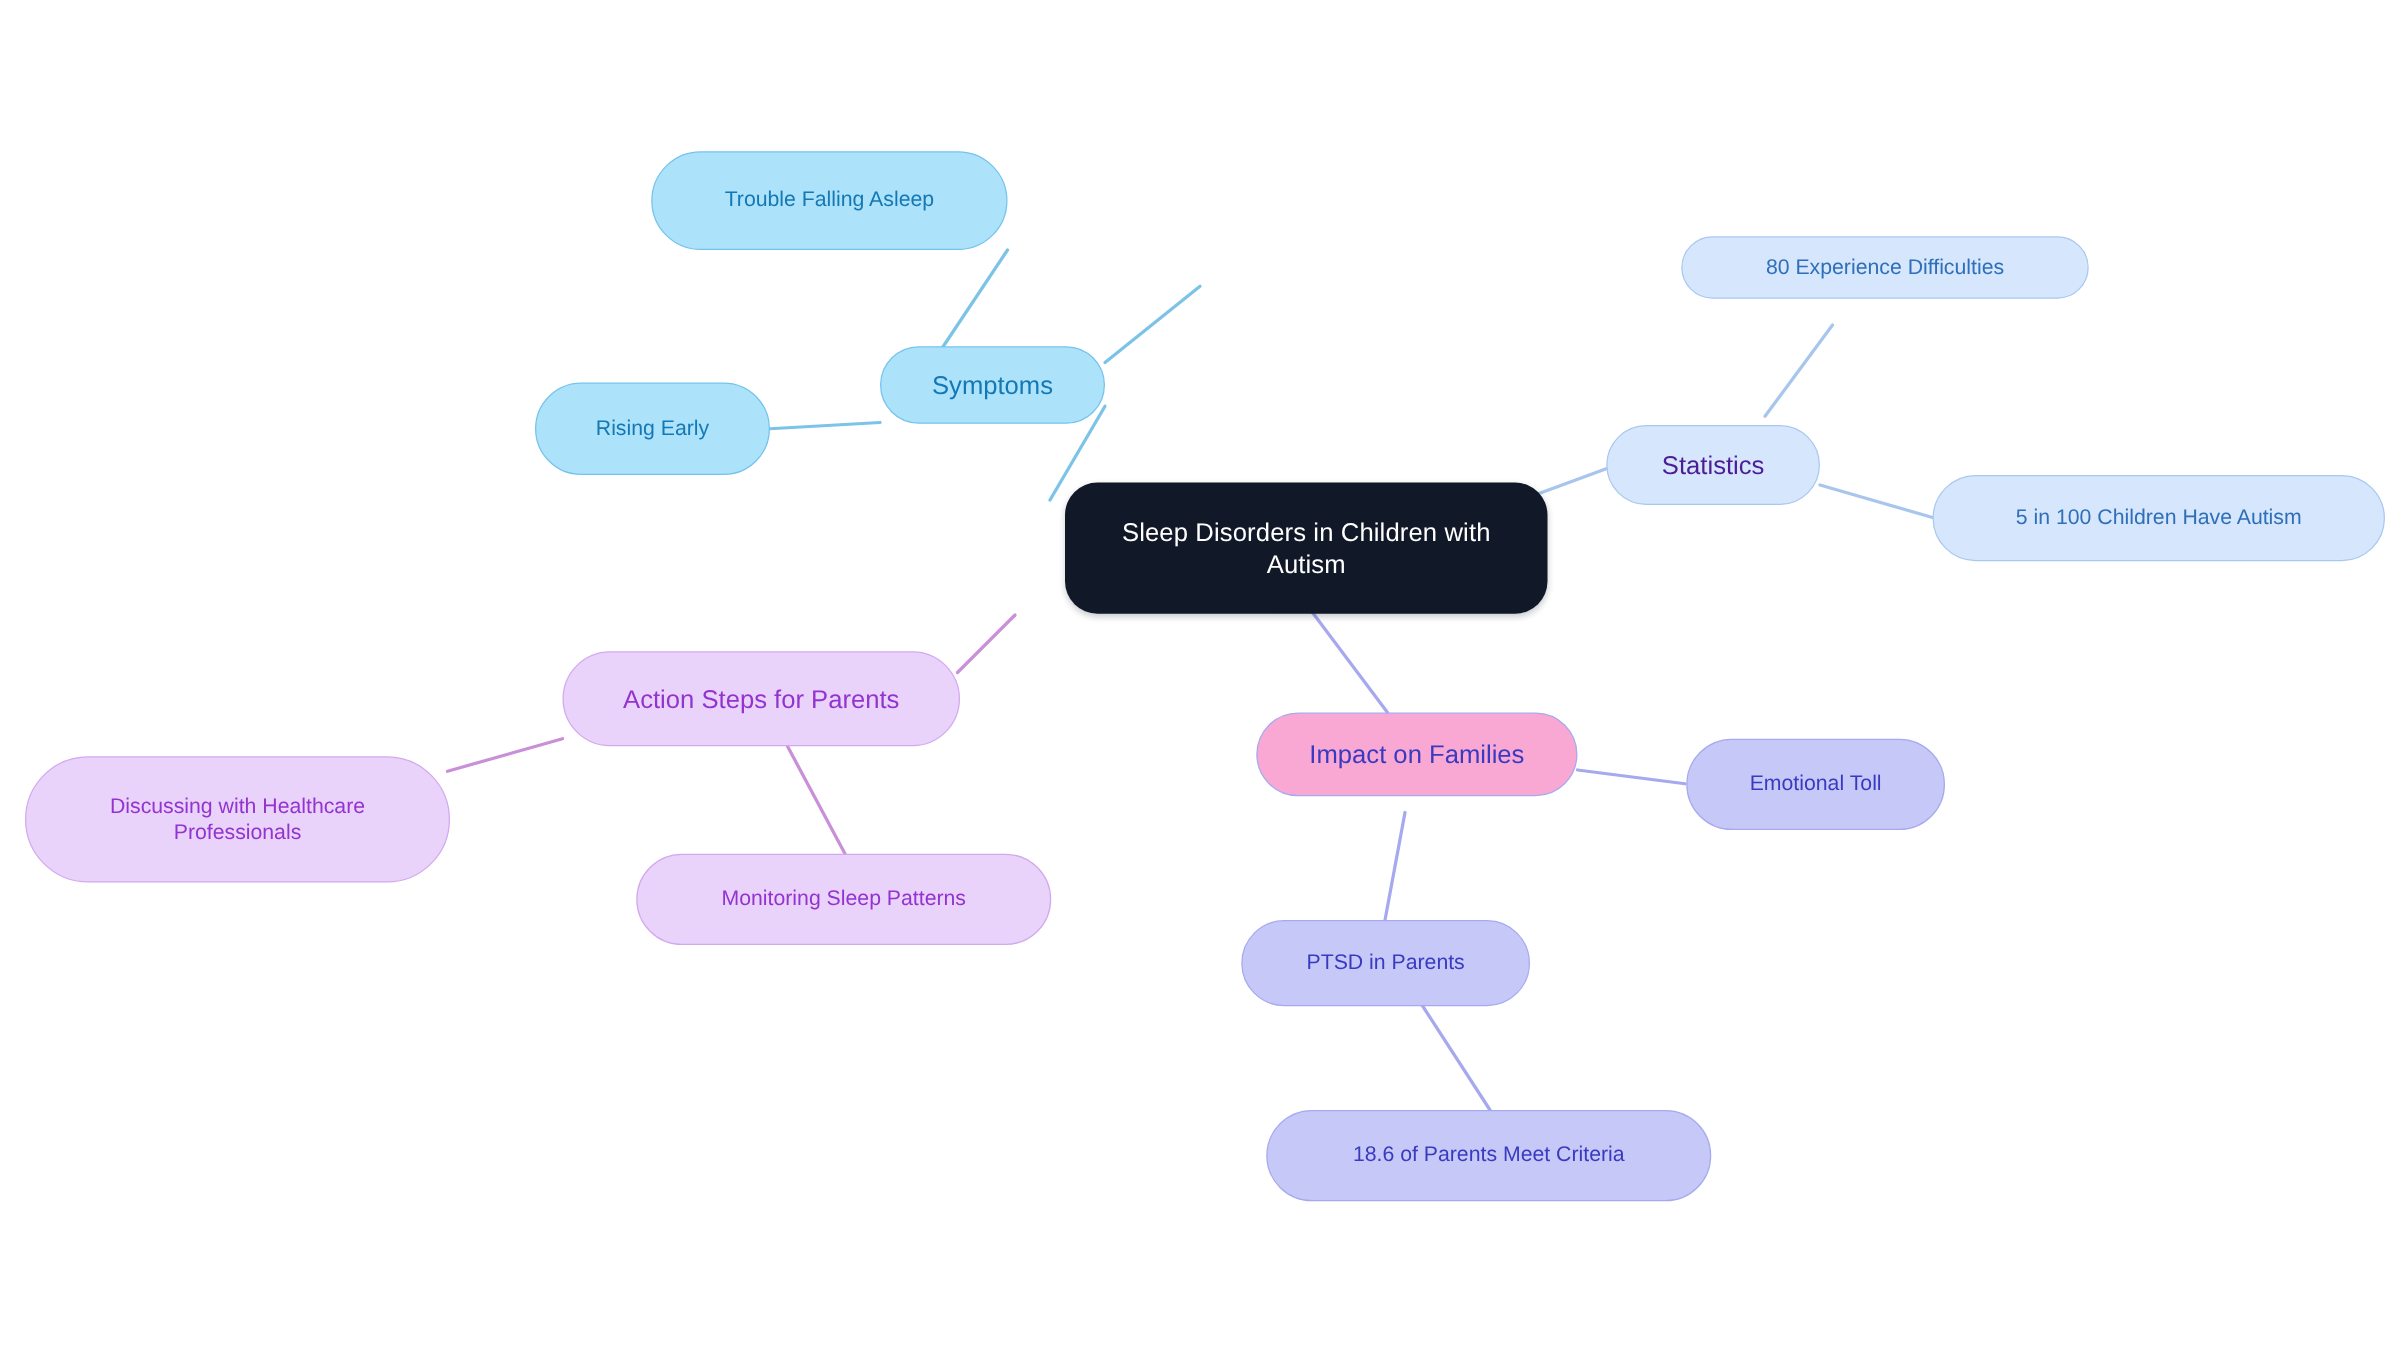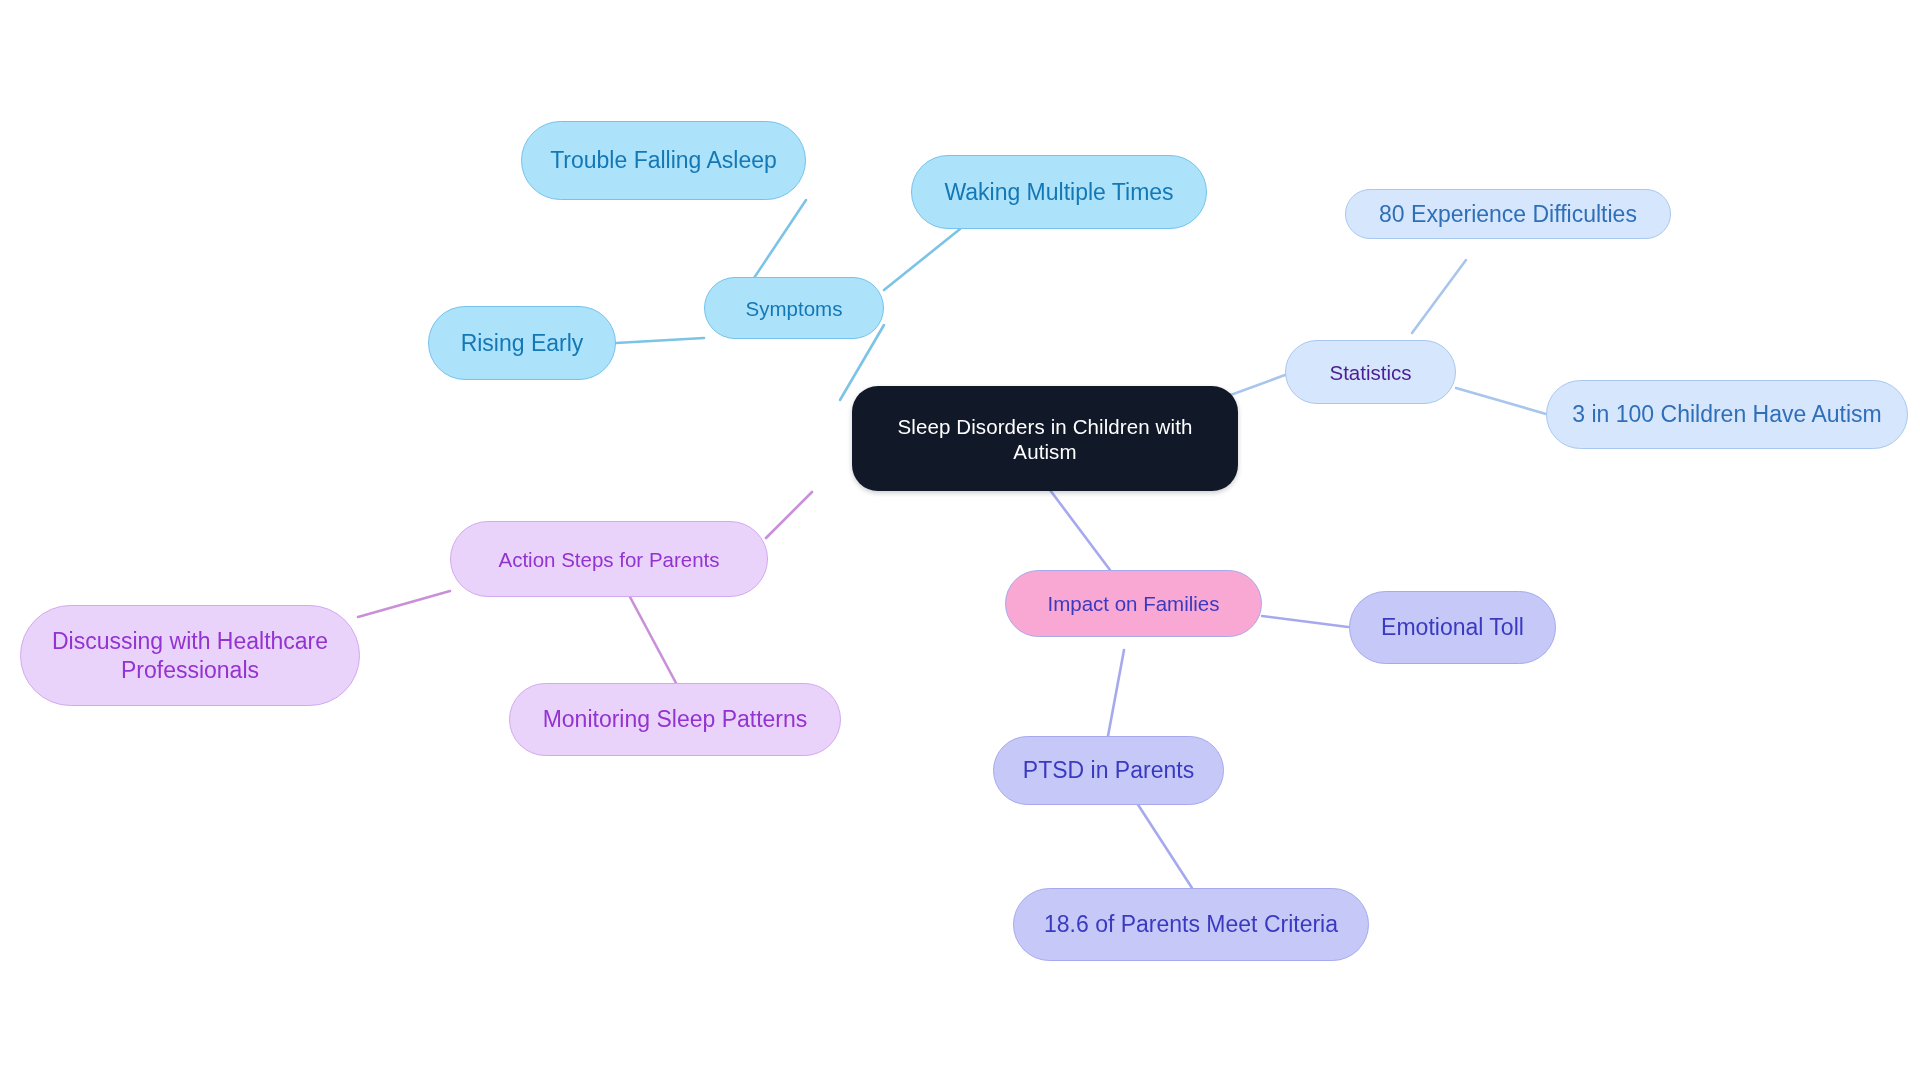--- a/index.html
+++ b/index.html
@@ -43,21 +43,21 @@
   }
   .node-root {
     border-radius: 26px;
     font-size: 20.5px;
     letter-spacing: 0.1px;
     border-width: 0;
     box-shadow: 0 2px 5px rgba(15,23,42,0.22);
     margin-left: 40px;
   }
   .node-branch { font-size: 20.5px; }
-  .node-leaf   { font-size: 23px; }
+  .node-leaf   { font-size: 17px; }
   .node-label {
     display: block;
     white-space: pre-line;
   }
 </style>
 </head>
 <body>
 
 <div id="mindmap">
 
@@ -91,43 +91,39 @@
   <div class="node node-branch" style="left:704px; top:277px; width:180px; height:62px;
               background:#ade2fb; border-color:#74c3ec; color:#1478b5;">
     <span class="node-label">Symptoms</span>
   </div>
 
   <div class="node node-leaf" style="left:521px; top:121px; width:285px; height:79px;
               background:#ade2fb; border-color:#74c3ec; color:#1478b5;">
     <span class="node-label">Trouble Falling Asleep</span>
   </div>
 
-  <div class="node node-leaf" style="left:911px; top:155px; width:296px; height:74px;
-              background:#ade2fb; border-color:#74c3ec; color:#1478b5;">
-    <span class="node-label">Waking Multiple Times</span>
-  </div>
 
   <div class="node node-leaf" style="left:428px; top:306px; width:188px; height:74px;
               background:#ade2fb; border-color:#74c3ec; color:#1478b5;">
     <span class="node-label">Rising Early</span>
   </div>
 
   <div class="node node-branch" style="left:1285px; top:340px; width:171px; height:64px;
               background:#d5e6fd; border-color:#a9c8ef; color:#4c1d95;">
     <span class="node-label">Statistics</span>
   </div>
 
   <div class="node node-leaf" style="left:1345px; top:189px; width:326px; height:50px;
               background:#d5e6fd; border-color:#a9c8ef; color:#2f6fb8;">
     <span class="node-label">80 Experience Difficulties</span>
   </div>
 
   <div class="node node-leaf" style="left:1546px; top:380px; width:362px; height:69px;
               background:#d5e6fd; border-color:#a9c8ef; color:#2f6fb8;">
-    <span class="node-label">3 in 100 Children Have Autism</span>
+    <span class="node-label">5 in 100 Children Have Autism</span>
   </div>
 
   <div class="node node-branch" style="left:1005px; top:570px; width:257px; height:67px;
               background:#f9a8d4; border-color:#a6a9ee; color:#3a3ac0;">
     <span class="node-label">Impact on Families</span>
   </div>
 
   <div class="node node-leaf" style="left:1349px; top:591px; width:207px; height:73px;
               background:#c6c9f8; border-color:#a6a9ee; color:#3a3ac0;">
     <span class="node-label">Emotional Toll</span>

